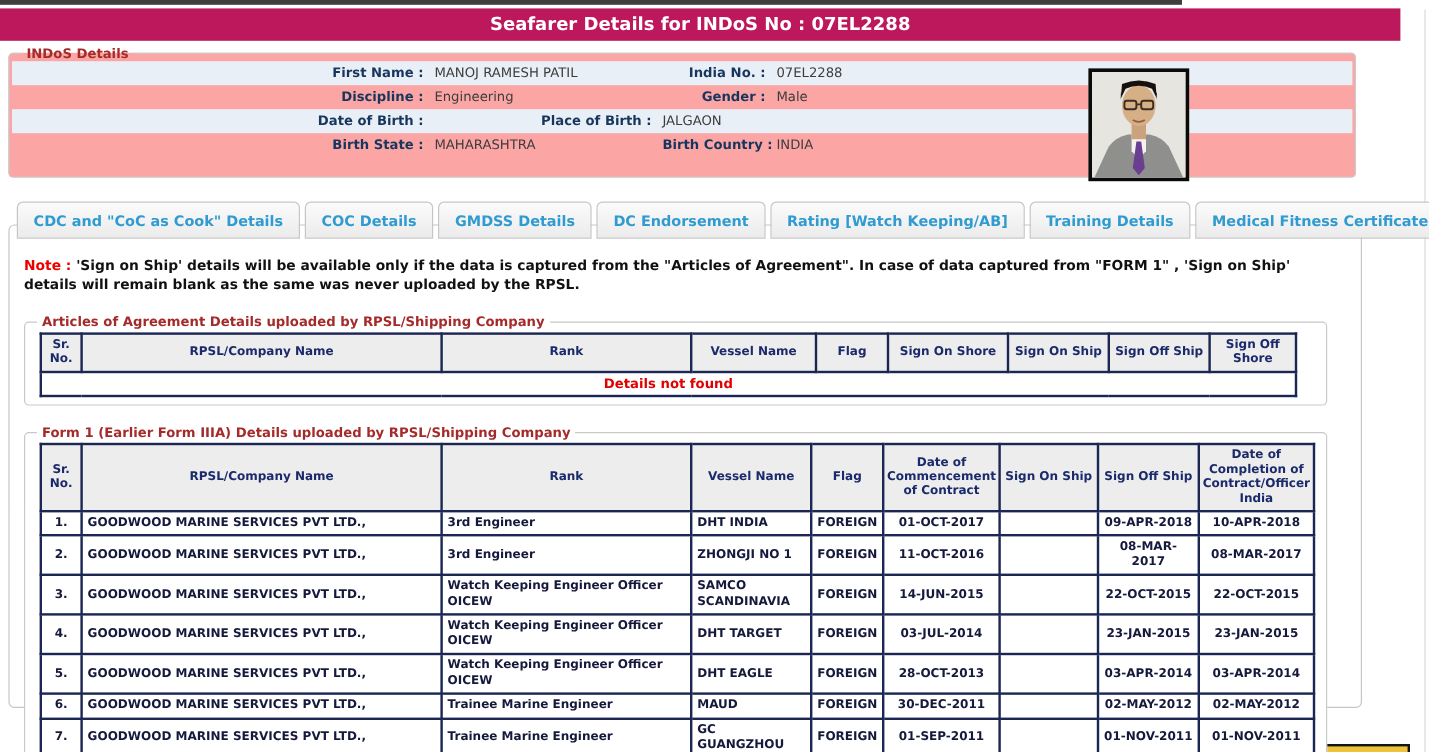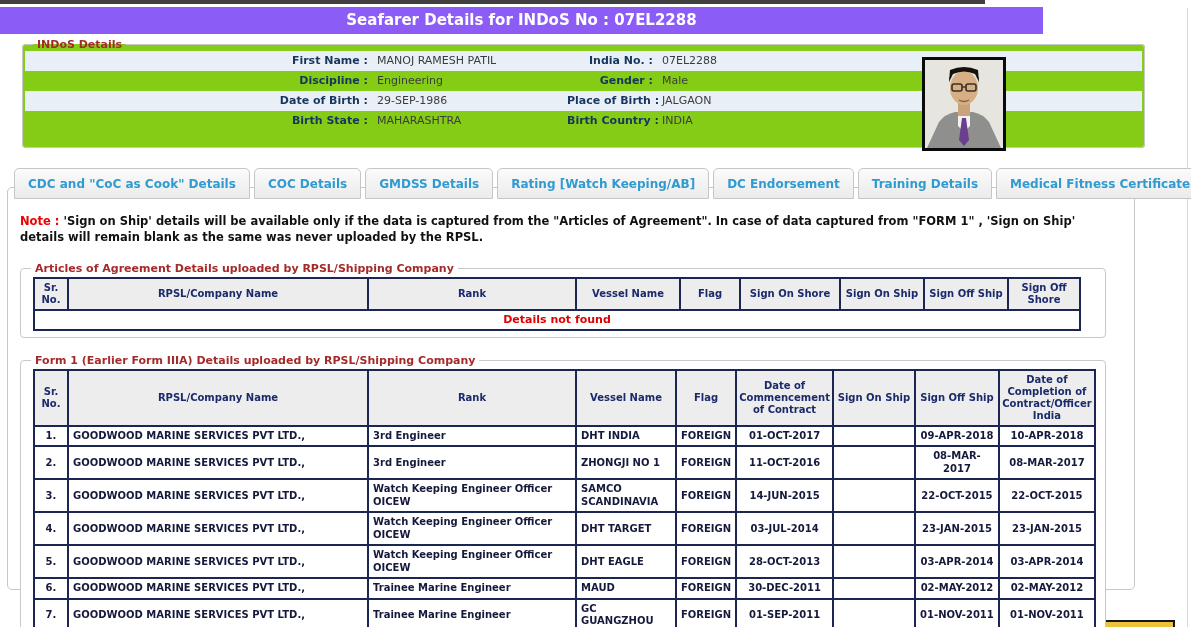--- a/index.html
+++ b/index.html
@@ -2,27 +2,27 @@
 <html><head>
 <meta charset="utf-8">
 <style>
   * { margin:0; padding:0; box-sizing:border-box; }
   html,body { width:1191px; height:627px; background:#ffffff; overflow:hidden;
               font-family:"DejaVu Sans", sans-serif; }
   .page { position:relative; width:1191px; height:627px; }
 
   .top-strip { position:absolute; top:0; left:0; width:985px; height:4px; background:#3f3f3f; }
 
-  .title-bar { position:absolute; top:7px; left:0; width:1043px; height:27px; background:#8b5cf6;
+  .title-bar { position:absolute; top:7px; left:0; width:1167px; height:27px; background:#be185d;
                color:#ffffff; font-weight:bold; font-size:15px; text-align:center; line-height:27px; }
 
   fieldset { border:1px solid #c9c9c9; border-radius:4px; }
   legend { color:#a52a2a; font-weight:bold; font-size:11px; padding:0 4px; margin-left:10px; }
 
-  .indos { position:absolute; top:38px; left:22px; width:1123px; height:110px; background:#84cc16; }
+  .indos { position:absolute; top:38px; left:7px; width:1123px; height:110px; background:#fca5a5; }
   .drow { display:grid; grid-template-columns:352px 190px 95px auto; height:20px; line-height:20px;
           font-size:11px; margin:0 2px; }
   .drow.striped { background:#e9eff7; }
   .dlabel { text-align:right; font-weight:bold; color:#17365d; padding-right:9px; white-space:nowrap; }
   .dvalue { color:#3c3c3c; white-space:nowrap; }
 
   .photo { position:absolute; top:6px; right:138px; width:84px; height:94px; border:3px solid #0a0a0a;
            background:#e4e2dc; overflow:hidden; }
 
   .tabs { position:absolute; top:168px; left:14px; display:flex; gap:4px; z-index:3; }
@@ -80,21 +80,20 @@
       <span class="dvalue">07EL2288</span>
     </div>
     <div class="drow">
       <span class="dlabel">Discipline :</span>
       <span class="dvalue">Engineering</span>
       <span class="dlabel">Gender :</span>
       <span class="dvalue">Male</span>
     </div>
     <div class="drow striped">
       <span class="dlabel">Date of Birth :</span>
-      <span class="dvalue">29-SEP-1986</span>
       <span class="dlabel">Place of Birth :</span>
       <span class="dvalue">JALGAON</span>
     </div>
     <div class="drow">
       <span class="dlabel">Birth State :</span>
       <span class="dvalue">MAHARASHTRA</span>
       <span class="dlabel">Birth Country :</span>
       <span class="dvalue">INDIA</span>
     </div>
 
@@ -113,22 +112,22 @@
         <line x1="37" y1="27" x2="41" y2="27" stroke="#3a2e24" stroke-width="1.4"></line>
         <path d="M34 40 Q39 43 44 40" fill="none" stroke="#8c5f3e" stroke-width="1.4"></path>
       </svg>
     </div>
   </fieldset>
 
   <div class="tabs">
     <div class="tab">CDC and "CoC as Cook" Details</div>
     <div class="tab">COC Details</div>
     <div class="tab">GMDSS Details</div>
+    <div class="tab">DC Endorsement</div>
     <div class="tab">Rating [Watch Keeping/AB]</div>
-    <div class="tab">DC Endorsement</div>
     <div class="tab">Training Details</div>
     <div class="tab">Medical Fitness Certificate</div>
   </div>
 
   <div class="panel">
 
     <div class="note">
       <span class="note-label">Note :</span>
       <span>'Sign on Ship' details will be available only if the data is captured from the "Articles of Agreement". In case of data captured from "FORM 1" , 'Sign on Ship' details will remain blank as the same was never uploaded by the RPSL.</span>
     </div>

